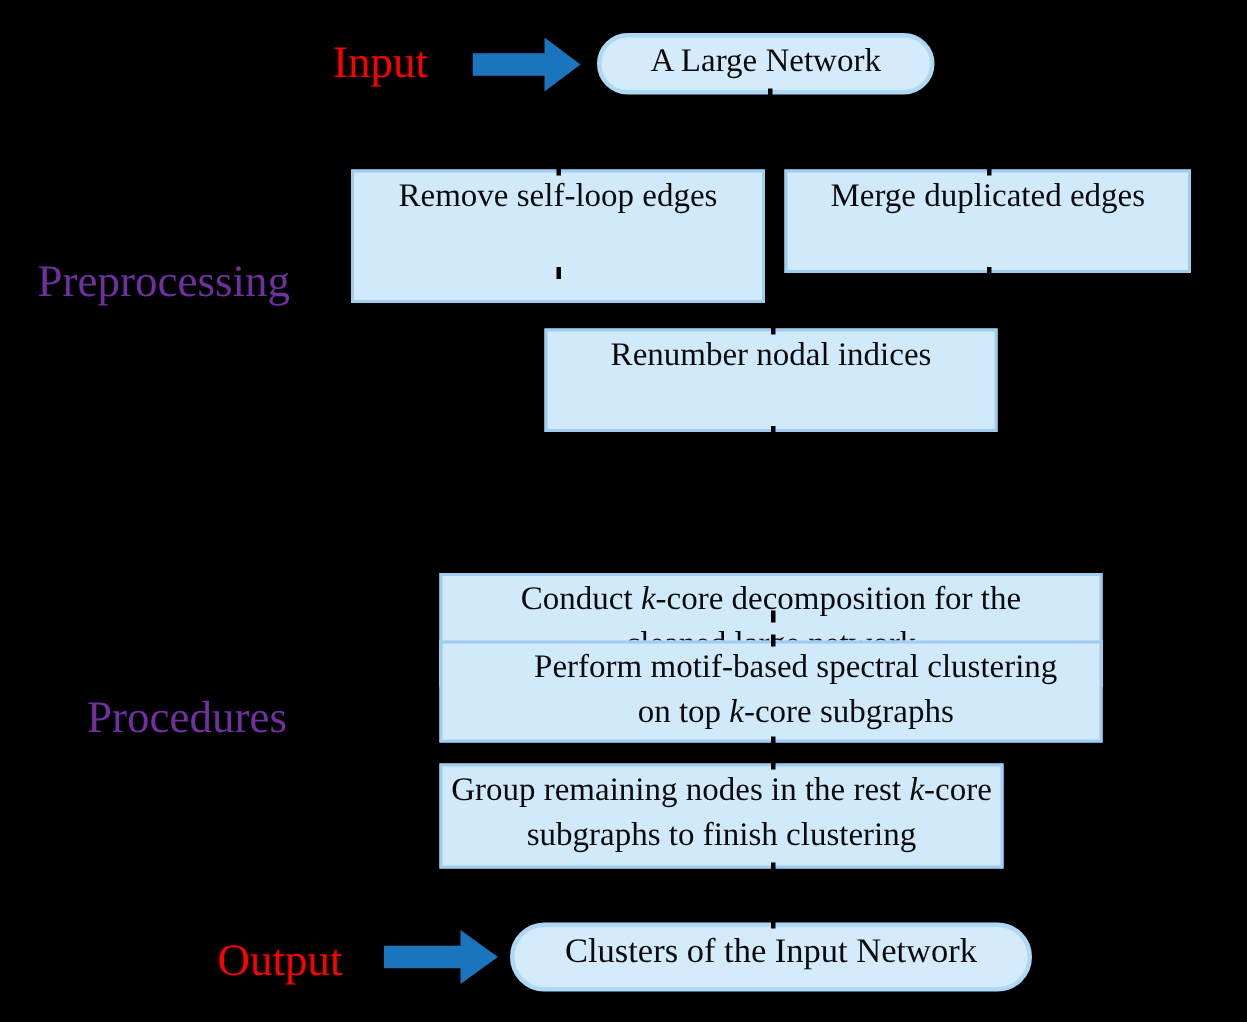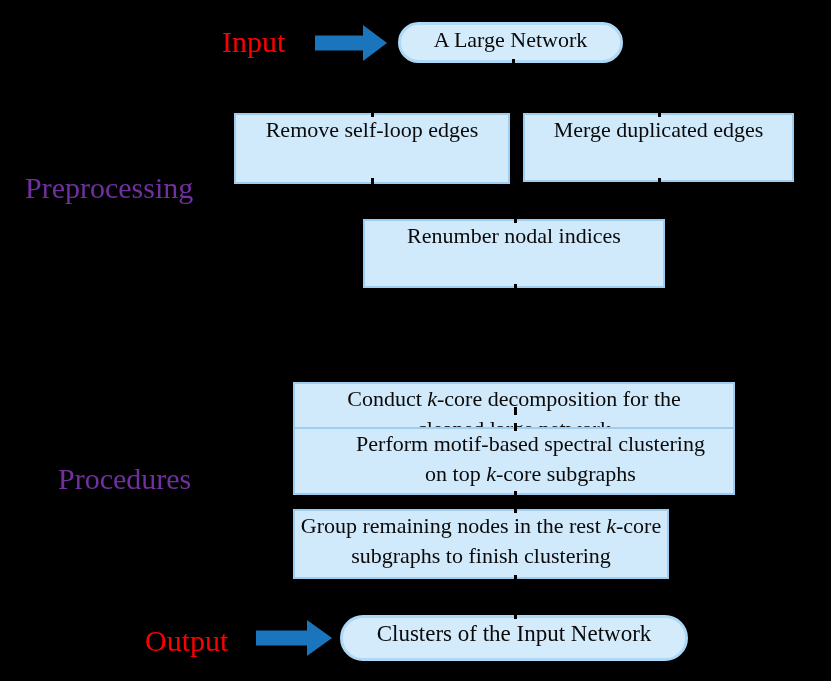--- a/index.html
+++ b/index.html
@@ -70,21 +70,21 @@
       <polygon points="0,10.5 48,10.5 48,0 72,18 48,36 48,25.5 0,25.5"></polygon>
     </svg>
   </div>
 
   <div class="node-box pill" style="left:398px;top:22px;width:225px;height:41px;border-radius:21px;font-size:22px;">
     <span>A Large Network</span>
   </div>
 
   <div class="stage-label purple" style="left:25px;top:173px;">Preprocessing</div>
 
-  <div class="node-box" style="left:234px;top:113px;width:276px;height:71px;">
+  <div class="node-box" style="left:234px;top:113px;width:276px;height:89px;">
     <span>Remove self-loop edges</span>
   </div>
 
   <div class="node-box" style="left:523px;top:113px;width:271px;height:69px;">
     <span>Merge duplicated edges</span>
   </div>
 
   <div class="node-box" style="left:363px;top:219px;width:302px;height:69px;">
     <span>Renumber nodal indices</span>
   </div>

